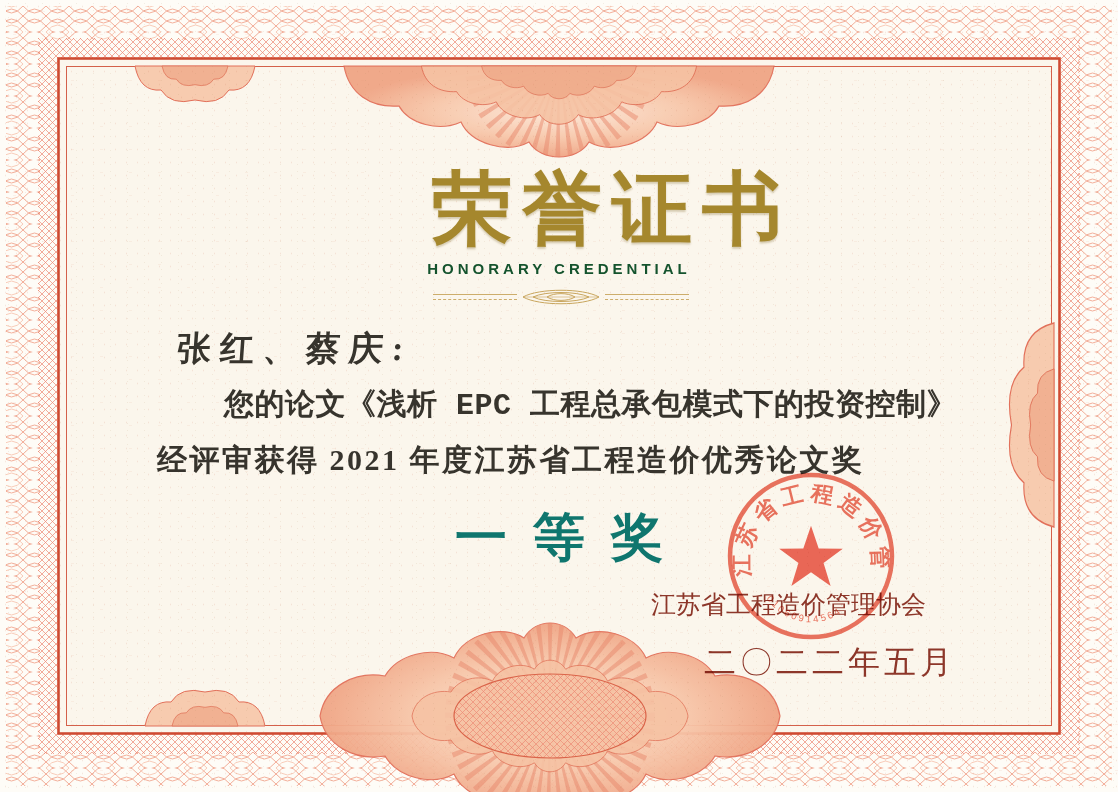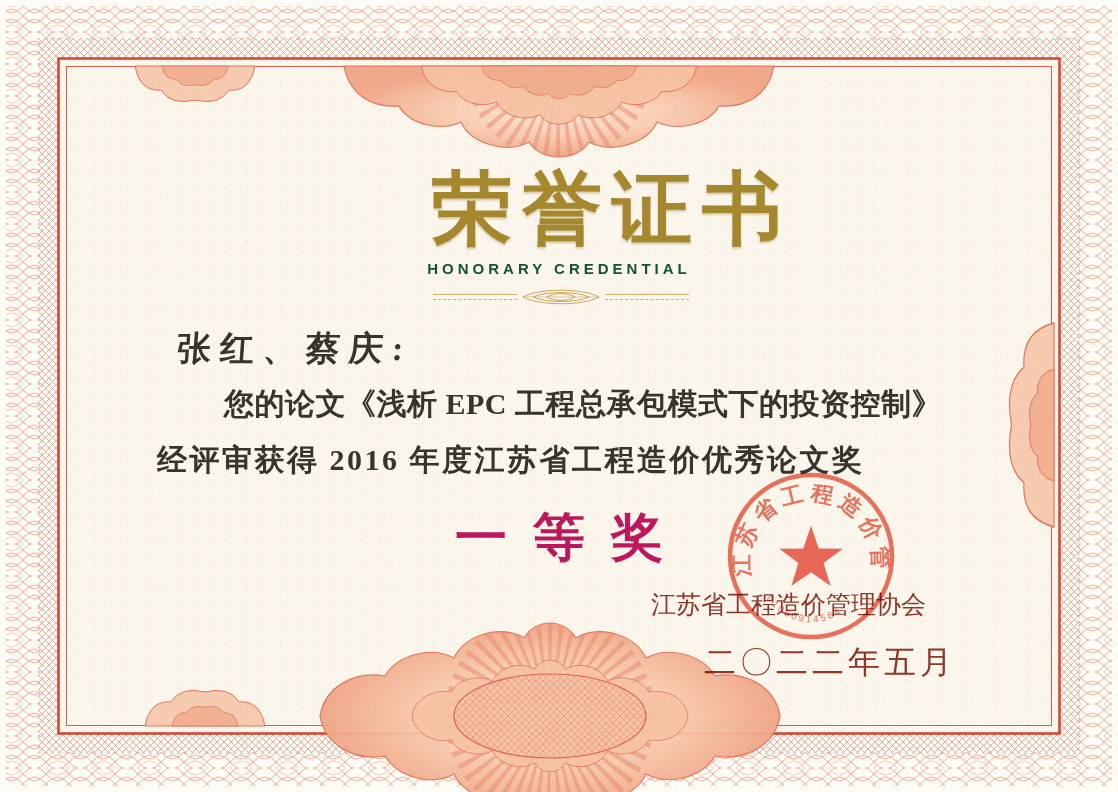--- a/index.html
+++ b/index.html
@@ -45,30 +45,30 @@
     border-top:1px solid #c9a65e; border-bottom:1px dashed #c9a65e;
     opacity:.9;
   }
   .recipients{
     position:absolute; left:177px; top:326px;
     font-size:34px; font-weight:700; letter-spacing:9px; color:#37342d;
     transform:skewX(-4deg);
   }
   .body-line1{
     position:absolute; left:224px; top:384px;
-    font-size:30px; font-weight:600; letter-spacing:.5px; color:#37342d;
+    font-size:30px; font-weight:600; letter-spacing:.5px; color:#37342d;font-family:Liberation Mono, monospace;
   }
   .body-line2{
     position:absolute; left:157px; top:440px;
     font-size:30px; font-weight:600; letter-spacing:2.5px; color:#37342d;
   }
   .award{
     position:absolute; left:50%; top:503px; transform:translateX(-50%);
     font-size:52px; font-weight:700; letter-spacing:26px; padding-left:26px;
-    color:#be185d;
+    color:#0f766e;
   }
   .issuer{
     position:absolute; left:651px; top:588px;
     font-size:25px; color:#8f382c; mix-blend-mode:multiply;
   }
   .cert-date{
     position:absolute; left:704px; top:641px;
     font-size:32px; letter-spacing:4px; color:#8f382c; mix-blend-mode:multiply;
   }
   .seal{
@@ -178,21 +178,21 @@
           <path d="M2,10 H78" stroke-width=".6"></path>
         </g>
       </svg>
       <div class="div-line"></div>
     </div>
 
     <div class="recipients">张红、蔡庆:</div>
 
     <div class="body-line1">您的论文《浅析 EPC 工程总承包模式下的投资控制》</div>
 
-    <div class="body-line2">经评审获得 2016 年度江苏省工程造价优秀论文奖</div>
+    <div class="body-line2">经评审获得 2021 年度江苏省工程造价优秀论文奖</div>
 
     <div class="award">一等奖</div>
 
     <svg class="seal" width="170" height="170" viewBox="0 0 168 168">
       <defs>
         <path id="sealArcTop" d="M 25,106 A 61,61 0 1 1 143,106"></path>
         <path id="sealArcBot" d="M 36,119 A 53,53 0 0 0 132,119"></path>
       </defs>
       <circle cx="84" cy="84" r="80" fill="none" stroke="#e85d48" stroke-width="4.5"></circle>
       <polygon fill="#ea5140" points="84,54 91.6,76.5 115.4,76.8 96.4,91.0 103.4,113.7 84,100 64.6,113.7 71.6,91.0 52.6,76.8 76.4,76.5"></polygon>

